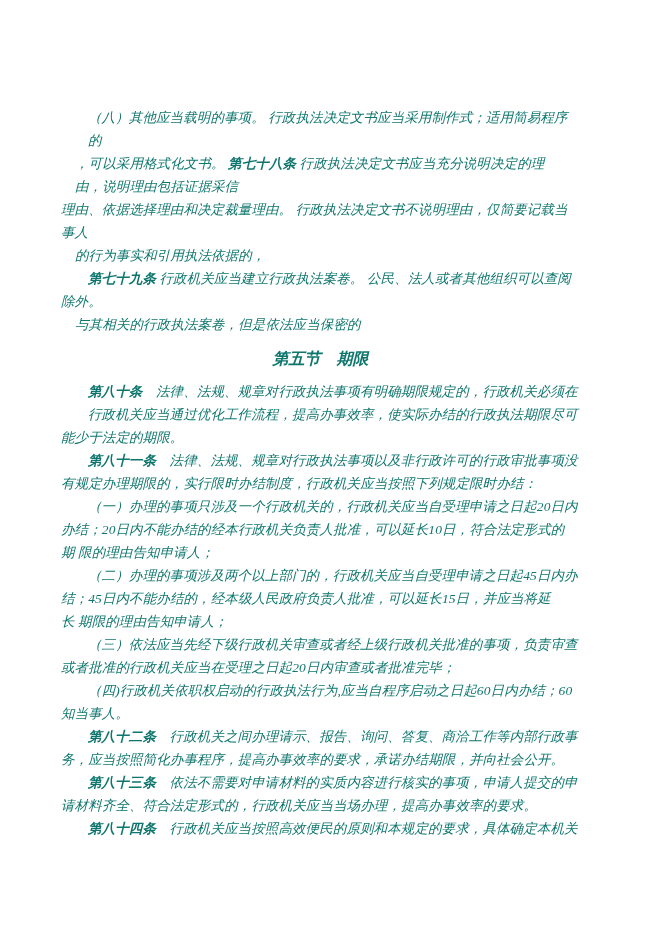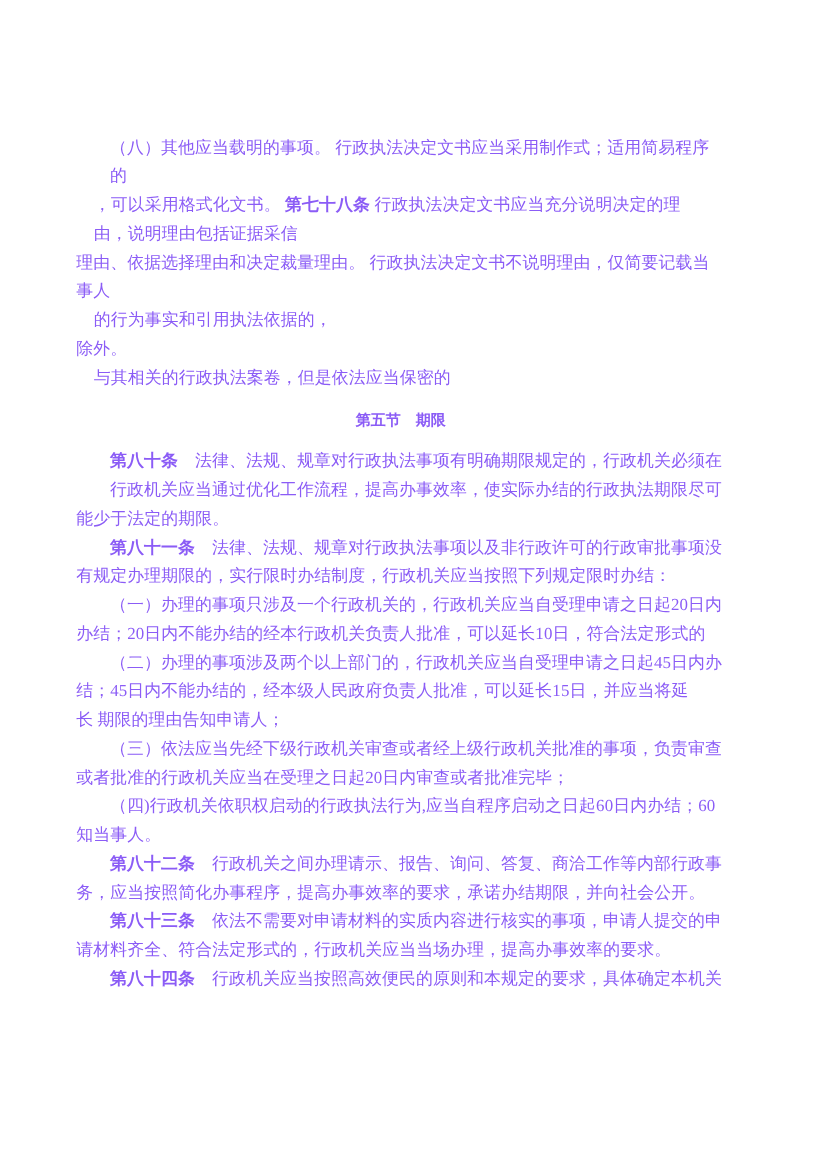--- a/index.html
+++ b/index.html
@@ -7,70 +7,73 @@
     padding: 0;
     background: #ffffff;
   }
   .page {
     position: relative;
     width: 664px;
     height: 929px;
     background: #ffffff;
     overflow: hidden;
     font-family: "Liberation Serif", "DejaVu Serif", serif;
-    color: #8b5cf6;
+    color: #0f766e;
+    font-style: italic;
   }
   .content {
     position: absolute;
     left: 61px;
     top: 106px;
     width: 519px;
   }
   .line {
     font-size: 13.5px;
     line-height: 23px;
     white-space: pre-wrap;
     letter-spacing: 0.1px;
   }
   .line.indent-1 { padding-left: 14px; }
   .line.indent-2 { padding-left: 27px; }
   .bold { font-weight: bold; }
   .section-heading {
     text-align: center;
     font-weight: bold;
-    font-size: 12px;
+    font-size: 16px;
     line-height: 20px;
     margin-top: 13px;
     margin-bottom: 11px;
     white-space: pre-wrap;
   }
 </style>
 </head>
 <body>
 
 <div class="page">
   <div class="content">
     <div>
         <div class="line indent-2"><span>（八）其他应当载明的事项。 行政执法决定文书应当采用制作式；适用简易程序的</span></div>
         <div class="line indent-1"><span>，可以采用格式化文书。 </span><span class="bold">第七十八条</span><span> 行政执法决定文书应当充分说明决定的理</span></div>
         <div class="line indent-1"><span>由，说明理由包括证据采信</span></div>
         <div class="line indent-0"><span>理由、依据选择理由和决定裁量理由。 行政执法决定文书不说明理由，仅简要记载当事人</span></div>
         <div class="line indent-1"><span>的行为事实和引用执法依据的，</span></div>
+        <div class="line indent-2"><span class="bold">第七十九条</span><span> 行政机关应当建立行政执法案卷。 公民、法人或者其他组织可以查阅</span></div>
         <div class="line indent-0"><span>除外。</span></div>
         <div class="line indent-1"><span>与其相关的行政执法案卷，但是依法应当保密的</span></div>
       </div>
     <div class="section-heading">第五节　期限</div>
     <div>
         <div class="line indent-2"><span class="bold">第八十条</span><span>　法律、法规、规章对行政执法事项有明确期限规定的，行政机关必须在</span></div>
         <div class="line indent-2"><span>行政机关应当通过优化工作流程，提高办事效率，使实际办结的行政执法期限尽可</span></div>
         <div class="line indent-0"><span>能少于法定的期限。</span></div>
         <div class="line indent-2"><span class="bold">第八十一条</span><span>　法律、法规、规章对行政执法事项以及非行政许可的行政审批事项没</span></div>
         <div class="line indent-0"><span>有规定办理期限的，实行限时办结制度，行政机关应当按照下列规定限时办结：</span></div>
         <div class="line indent-2"><span>（一）办理的事项只涉及一个行政机关的，行政机关应当自受理申请之日起20日内</span></div>
         <div class="line indent-0"><span>办结；20日内不能办结的经本行政机关负责人批准，可以延长10日，符合法定形式的</span></div>
+        <div class="line indent-0"><span>期 限的理由告知申请人；</span></div>
         <div class="line indent-2"><span>（二）办理的事项涉及两个以上部门的，行政机关应当自受理申请之日起45日内办</span></div>
         <div class="line indent-0"><span>结；45日内不能办结的，经本级人民政府负责人批准，可以延长15日，并应当将延</span></div>
         <div class="line indent-0"><span>长 期限的理由告知申请人；</span></div>
         <div class="line indent-2"><span>（三）依法应当先经下级行政机关审查或者经上级行政机关批准的事项，负责审查</span></div>
         <div class="line indent-0"><span>或者批准的行政机关应当在受理之日起20日内审查或者批准完毕；</span></div>
         <div class="line indent-2"><span>（四)行政机关依职权启动的行政执法行为,应当自程序启动之日起60日内办结；60</span></div>
         <div class="line indent-0"><span>知当事人。</span></div>
         <div class="line indent-2"><span class="bold">第八十二条</span><span>　行政机关之间办理请示、报告、询问、答复、商洽工作等内部行政事</span></div>
         <div class="line indent-0"><span>务，应当按照简化办事程序，提高办事效率的要求，承诺办结期限，并向社会公开。</span></div>
         <div class="line indent-2"><span class="bold">第八十三条</span><span>　依法不需要对申请材料的实质内容进行核实的事项，申请人提交的申</span></div>

